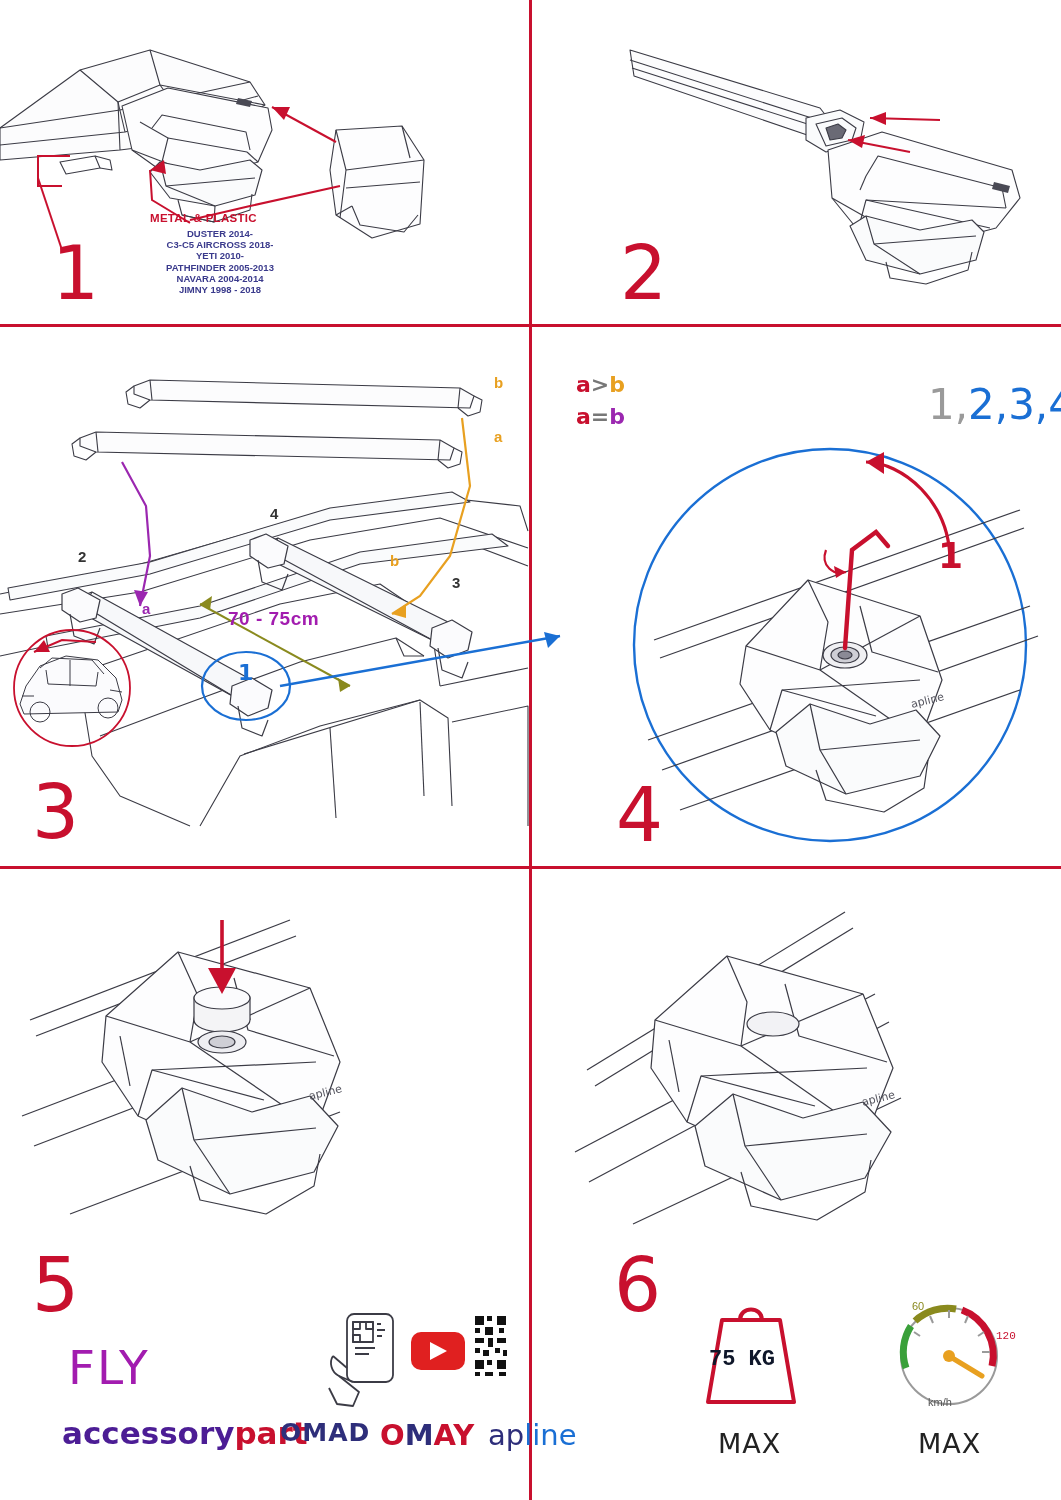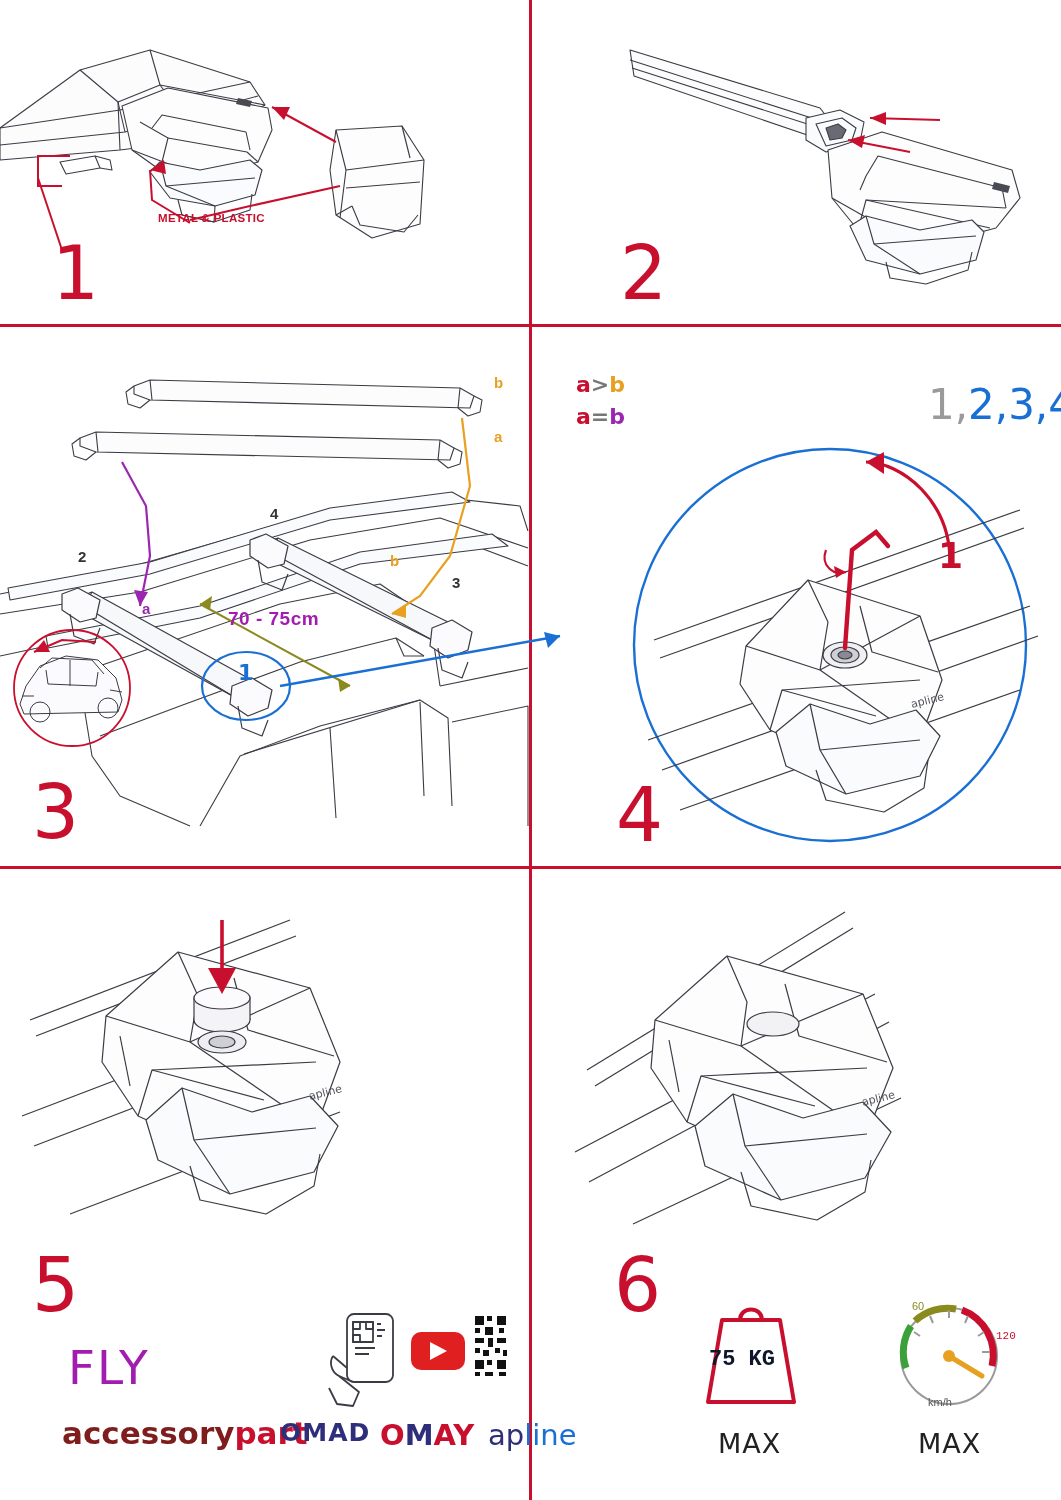--- a/index.html
+++ b/index.html
@@ -50,21 +50,21 @@
   .bignums .bl{color:#1a6fd4;}
   .one-red{position:absolute;color:#c8102e;font-size:36px;font-weight:bold;font-family:"DejaVu Sans",sans-serif;}
   .one-blue{position:absolute;color:#1a6fd4;font-size:22px;font-weight:bold;font-family:"DejaVu Sans",sans-serif;}
 
   
   .fly{
     position:absolute;color:#a21caf;font-size:47px;font-weight:normal;
     letter-spacing:2px;font-family:"DejaVu Sans",sans-serif;
   }
   .accpart{position:absolute;font-size:31px;font-weight:bold;font-family:"DejaVu Sans",sans-serif;}
-  .accpart .c1{color:#7f1d1d;margin-top:13px;}
+  .accpart .c1{color:#4c1d95;margin-top:13px;}
   .accpart .c2{color:#c8102e;}
   .omad{position:absolute;color:#2e2e7a;font-size:25px;font-weight:bold;letter-spacing:1px;font-family:"DejaVu Sans",sans-serif;text-align:right;}
   .omay{position:absolute;font-size:29px;font-weight:bold;letter-spacing:0px;font-family:"DejaVu Sans",sans-serif;}
   .omay .r{color:#c8102e;}
   .omay .b{color:#2e2e7a;}
   .apline{position:absolute;font-size:29px;font-family:"DejaVu Sans",sans-serif;}
   .apline .p1{color:#2e2e7a;}
   .apline .p2{color:#1a6fd4;}
 
   .maxlabel{position:absolute;color:#222;font-size:27px;letter-spacing:1px;font-family:"DejaVu Sans",sans-serif;}
@@ -131,21 +131,29 @@
         <path d="M38 160 L38 146 L70 146"></path>
         <path d="M38 160 L38 176 L62 176"></path>
         <path d="M38 168 L62 240"></path>
       </g>
       <g fill="#c8102e" stroke="none">
         <polygon points="272,97 290,97 284,110"></polygon>
         <polygon points="150,160 164,150 166,164"></polygon>
       </g>
     </svg>
   </div>
-  <div class="metal-title" style="top:212px;left:158px">METAL &amp; PLASTIC</div>
+  <div class="metal-title" style="top:212px;left:150px">METAL &amp; PLASTIC</div>
+  <div class="carlist" style="top:228px;left:120px;width:200px">
+    <div>DUSTER 2014-</div>
+    <div>C3-C5 AIRCROSS 2018-</div>
+    <div>YETI 2010-</div>
+    <div>PATHFINDER 2005-2013</div>
+    <div>NAVARA 2004-2014</div>
+    <div>JIMNY 1998 - 2018</div>
+  </div>
   <div class="stepnum" style="top:236px;left:52px">1</div>
 
   <div class="panel" style="top:30px;left:620px;width:430px;height:250px">
     <svg width="430" height="250" viewBox="0 0 430 250">
       <g fill="none" stroke="#3b3b45" stroke-width="1.1" stroke-linejoin="round">
 
         <path d="M10 20 L200 78 L214 96 L196 108 L14 46 Z" fill="#fcfcfd"></path>
         <path d="M10 30 L198 90"></path>
         <path d="M12 38 L200 98"></path>
         <path d="M196 108 L210 112 L216 100"></path>

